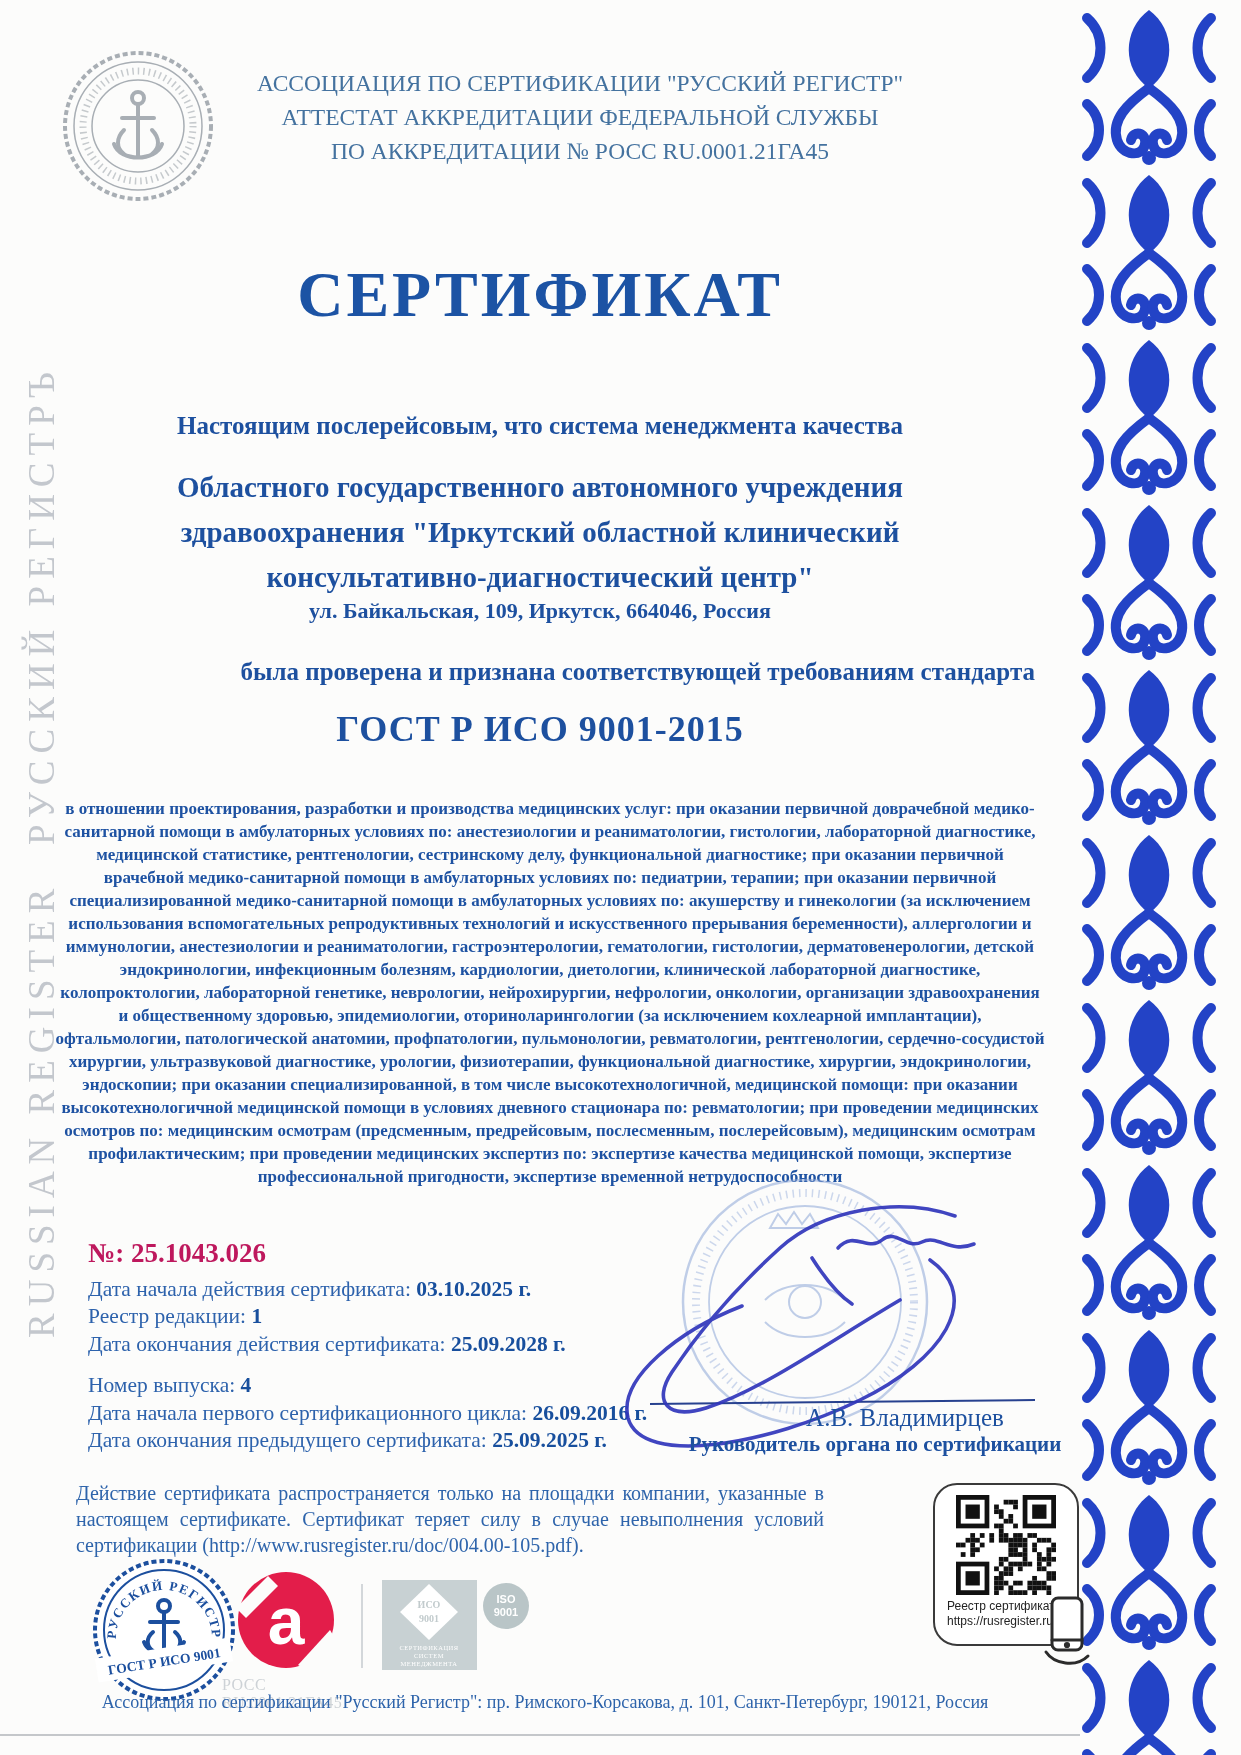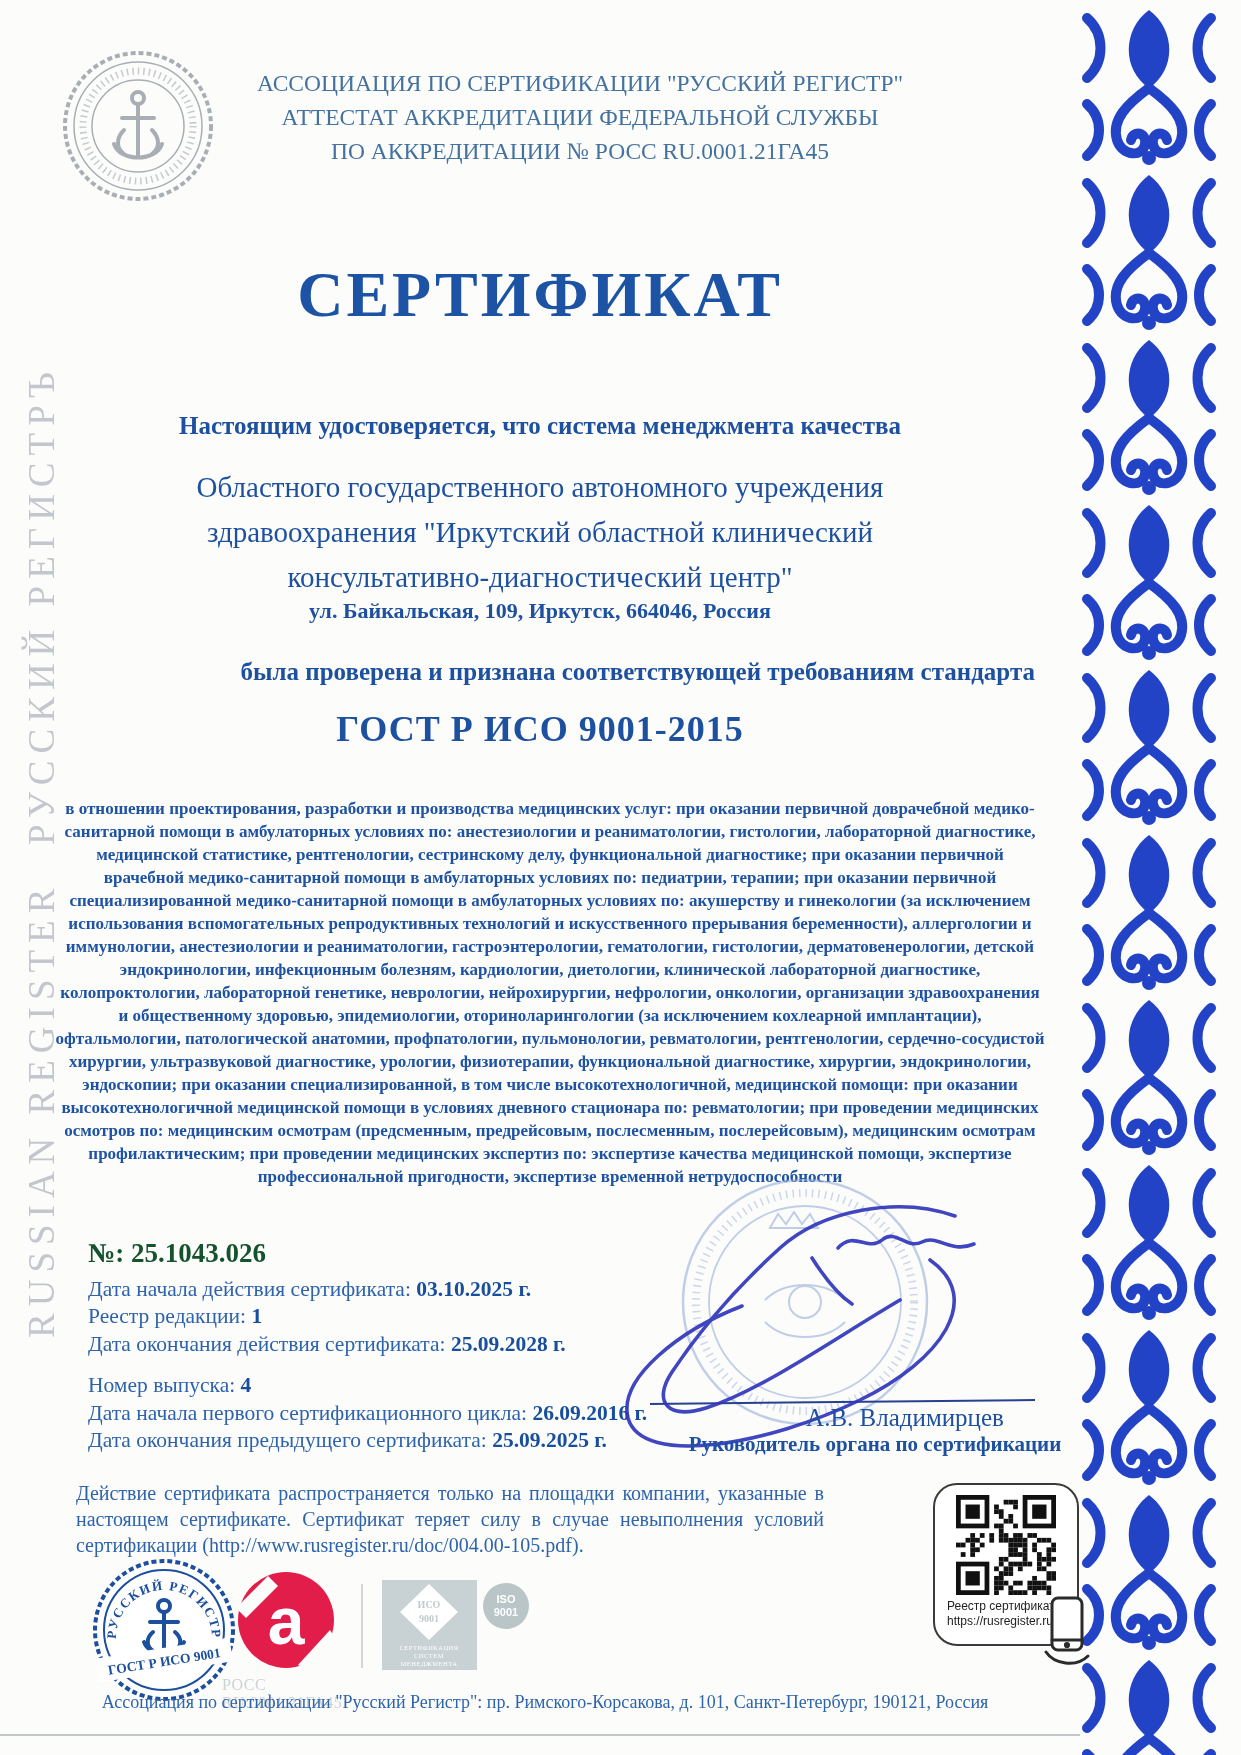--- a/index.html
+++ b/index.html
@@ -10,28 +10,28 @@
       font-size:37px;letter-spacing:7px;color:#c3c7cd;font-weight:500;}
   #wm-ru{left:20px;top:845px;}
   #wm-en{left:20px;top:1338px;}
   
   .hdr{position:absolute;left:150px;top:66px;width:860px;text-align:center;
        color:#44729f;font-size:23.5px;line-height:34px;}
   
   .cx{position:absolute;left:45px;width:990px;text-align:center;color:#1d509f;}
   .title{top:258px;font-size:64px;font-weight:bold;letter-spacing:3px;color:#1c53a4;}
   .statement{top:412px;font-size:25px;font-weight:bold;}
-  .org{top:465px;font-size:29px;font-weight:normal;line-height:45px;}
+  .org{top:465px;font-size:29px;font-weight:bold;line-height:45px;}
   .addr{top:598px;font-size:22px;font-weight:bold;}
   .conf{top:658px;font-size:25px;font-weight:bold;text-align:right;}
   .std{top:708px;font-size:36px;font-weight:bold;letter-spacing:1px;}
   .scope{top:797px;left:55px;width:990px;font-size:17px;font-weight:bold;line-height:23px;color:#1e52a2;}
   
   .details{position:absolute;left:88px;top:1240px;color:#2d62ac;font-size:21.5px;line-height:27.5px;}
-  .cert-no{font-size:27px;font-weight:bold;color:#14532d;margin-bottom:8px;}
+  .cert-no{font-size:27px;font-weight:bold;color:#be185d;margin-bottom:8px;}
   .details b{color:#184f9d;}
   .grp2{margin-top:14px;}
   
   .sig-name{position:absolute;left:765px;top:1404px;width:280px;text-align:center;
             font-size:25px;font-weight:normal;color:#1d509f;}
   .sig-role{position:absolute;left:640px;top:1432px;width:470px;text-align:center;
             font-size:21px;font-weight:bold;color:#1d509f;}
   
   .disc{position:absolute;left:76px;top:1480px;width:748px;font-size:20px;line-height:26px;
         text-align:justify;color:#2e64ab;}
@@ -101,21 +101,21 @@
     </g>
   </svg>
 
   <div class="hdr">
     <div>АССОЦИАЦИЯ ПО СЕРТИФИКАЦИИ "РУССКИЙ РЕГИСТР"</div>
     <div>АТТЕСТАТ АККРЕДИТАЦИИ ФЕДЕРАЛЬНОЙ СЛУЖБЫ</div>
     <div>ПО АККРЕДИТАЦИИ № РОСС RU.0001.21ГА45</div>
   </div>
 
   <div class="cx title">СЕРТИФИКАТ</div>
-  <div class="cx statement">Настоящим удостоверяется, что система менеджмента качества</div>
+  <div class="cx statement">Настоящим послерейсовым, что система менеджмента качества</div>
   <div class="cx org">
     <div>Областного государственного автономного учреждения</div>
     <div>здравоохранения "Иркутский областной клинический</div>
     <div>консультативно-диагностический центр"</div>
   </div>
   <div class="cx addr">ул. Байкальская, 109, Иркутск, 664046, Россия</div>
   <div class="cx conf">была проверена и признана соответствующей требованиям стандарта</div>
   <div class="cx std">ГОСТ Р ИСО 9001-2015</div>
   <div class="cx scope">в отношении проектирования, разработки и производства медицинских услуг: при оказании первичной доврачебной медико-санитарной помощи в амбулаторных условиях по: анестезиологии и реаниматологии, гистологии, лабораторной диагностике, медицинской статистике, рентгенологии, сестринскому делу, функциональной диагностике; при оказании первичной врачебной медико-санитарной помощи в амбулаторных условиях по: педиатрии, терапии; при оказании первичной специализированной медико-санитарной помощи в амбулаторных условиях по: акушерству и гинекологии (за исключением использования вспомогательных репродуктивных технологий и искусственного прерывания беременности), аллергологии и иммунологии, анестезиологии и реаниматологии, гастроэнтерологии, гематологии, гистологии, дерматовенерологии, детской эндокринологии, инфекционным болезням, кардиологии, диетологии, клинической лабораторной диагностике, колопроктологии, лабораторной генетике, неврологии, нейрохирургии, нефрологии, онкологии, организации здравоохранения и общественному здоровью, эпидемиологии, оториноларингологии (за исключением кохлеарной имплантации), офтальмологии, патологической анатомии, профпатологии, пульмонологии, ревматологии, рентгенологии, сердечно-сосудистой хирургии, ультразвуковой диагностике, урологии, физиотерапии, функциональной диагностике, хирургии, эндокринологии, эндоскопии; при оказании специализированной, в том числе высокотехнологичной, медицинской помощи: при оказании высокотехнологичной медицинской помощи в условиях дневного стационара по: ревматологии; при проведении медицинских осмотров по: медицинским осмотрам (предсменным, предрейсовым, послесменным, послерейсовым), медицинским осмотрам профилактическим; при проведении медицинских экспертиз по: экспертизе качества медицинской помощи, экспертизе профессиональной пригодности, экспертизе временной нетрудоспособности</div>
 

